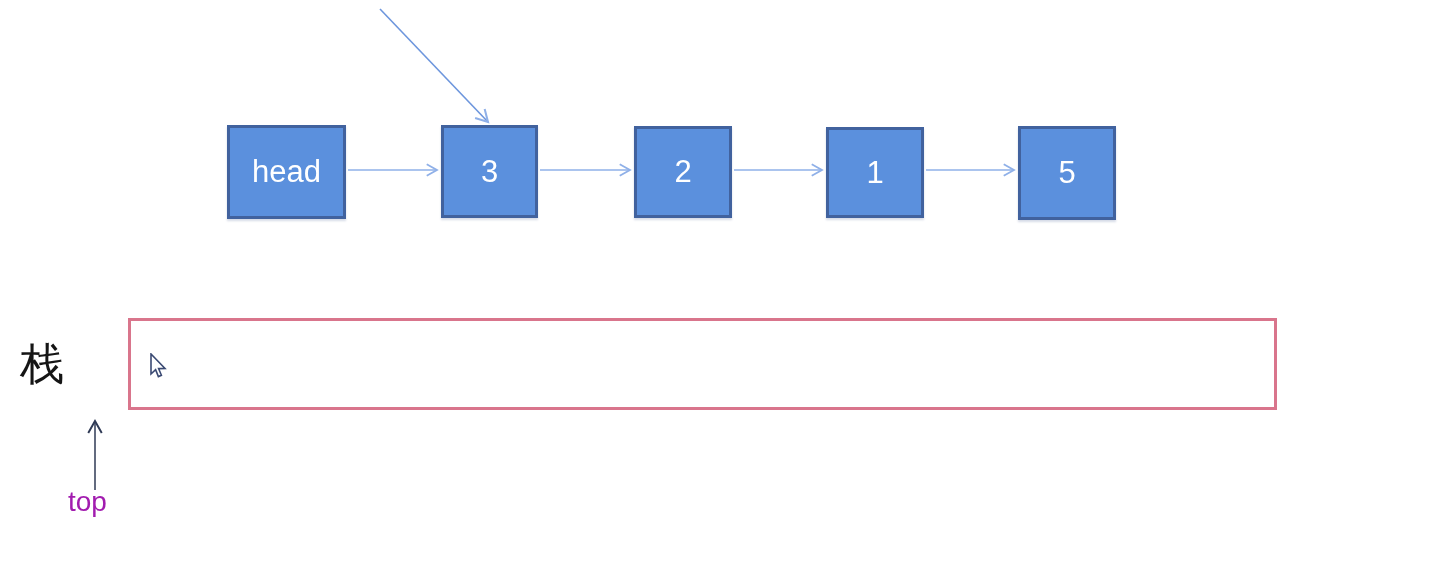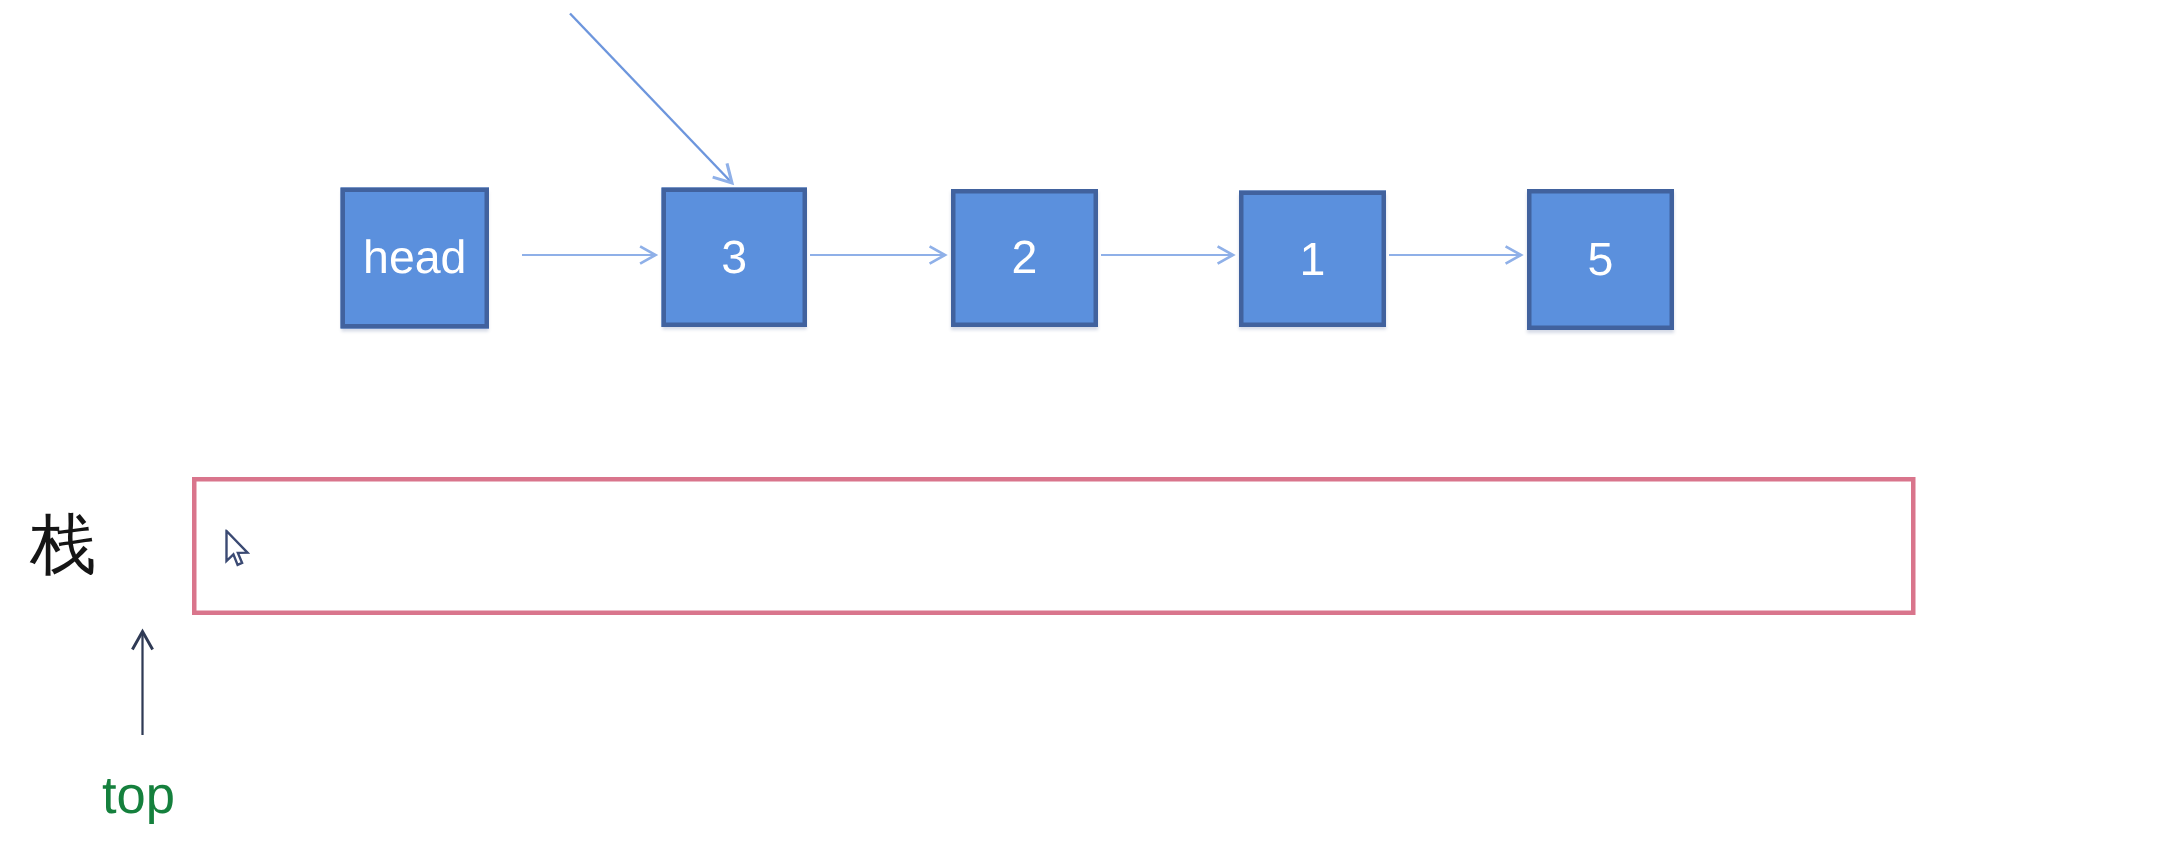--- a/index.html
+++ b/index.html
@@ -28,21 +28,21 @@
     box-sizing: border-box;
     background: #5b90dd;
     border: 3px solid #41629e;
     color: #ffffff;
     display: flex;
     align-items: center;
     justify-content: center;
     font-size: 31px;
     box-shadow: 0 2px 2px rgba(90,110,160,0.25);
   }
-  .node-head { left: 227px; top: 125px; width: 99px; height: 94px; text-align: right; }
+  .node-head { left: 227px; top: 125px; width: 119px; height: 94px; text-align: right; }
   .node-1    { left: 441px; top: 125px; width:  97px; height: 93px; }
   .node-2    { left: 634px; top: 126px; width:  98px; height: 92px; }
   .node-3    { left: 826px; top: 127px; width:  98px; height: 91px; }
   .node-4    { left: 1018px; top: 126px; width: 98px; height: 94px; }
   .stack-box {
     position: absolute;
     left: 128px;
     top: 318px;
     width: 1149px;
     height: 92px;
@@ -54,23 +54,23 @@
     position: absolute;
     left: 20px;
     top: 340px;
     font-size: 44px;
     color: #151515;
     line-height: 1.1;
   }
   .top-label {
     position: absolute;
     left: 68px;
-    top: 512px;
-    font-size: 35px;
-    color: #15803d;
+    top: 487px;
+    font-size: 28px;
+    color: #a21caf;
     line-height: 1.1;
   }
   .cursor {
     position: absolute;
     left: 149px;
     top: 353px;
     width: 22px;
     height: 28px;
   }
 </style>

